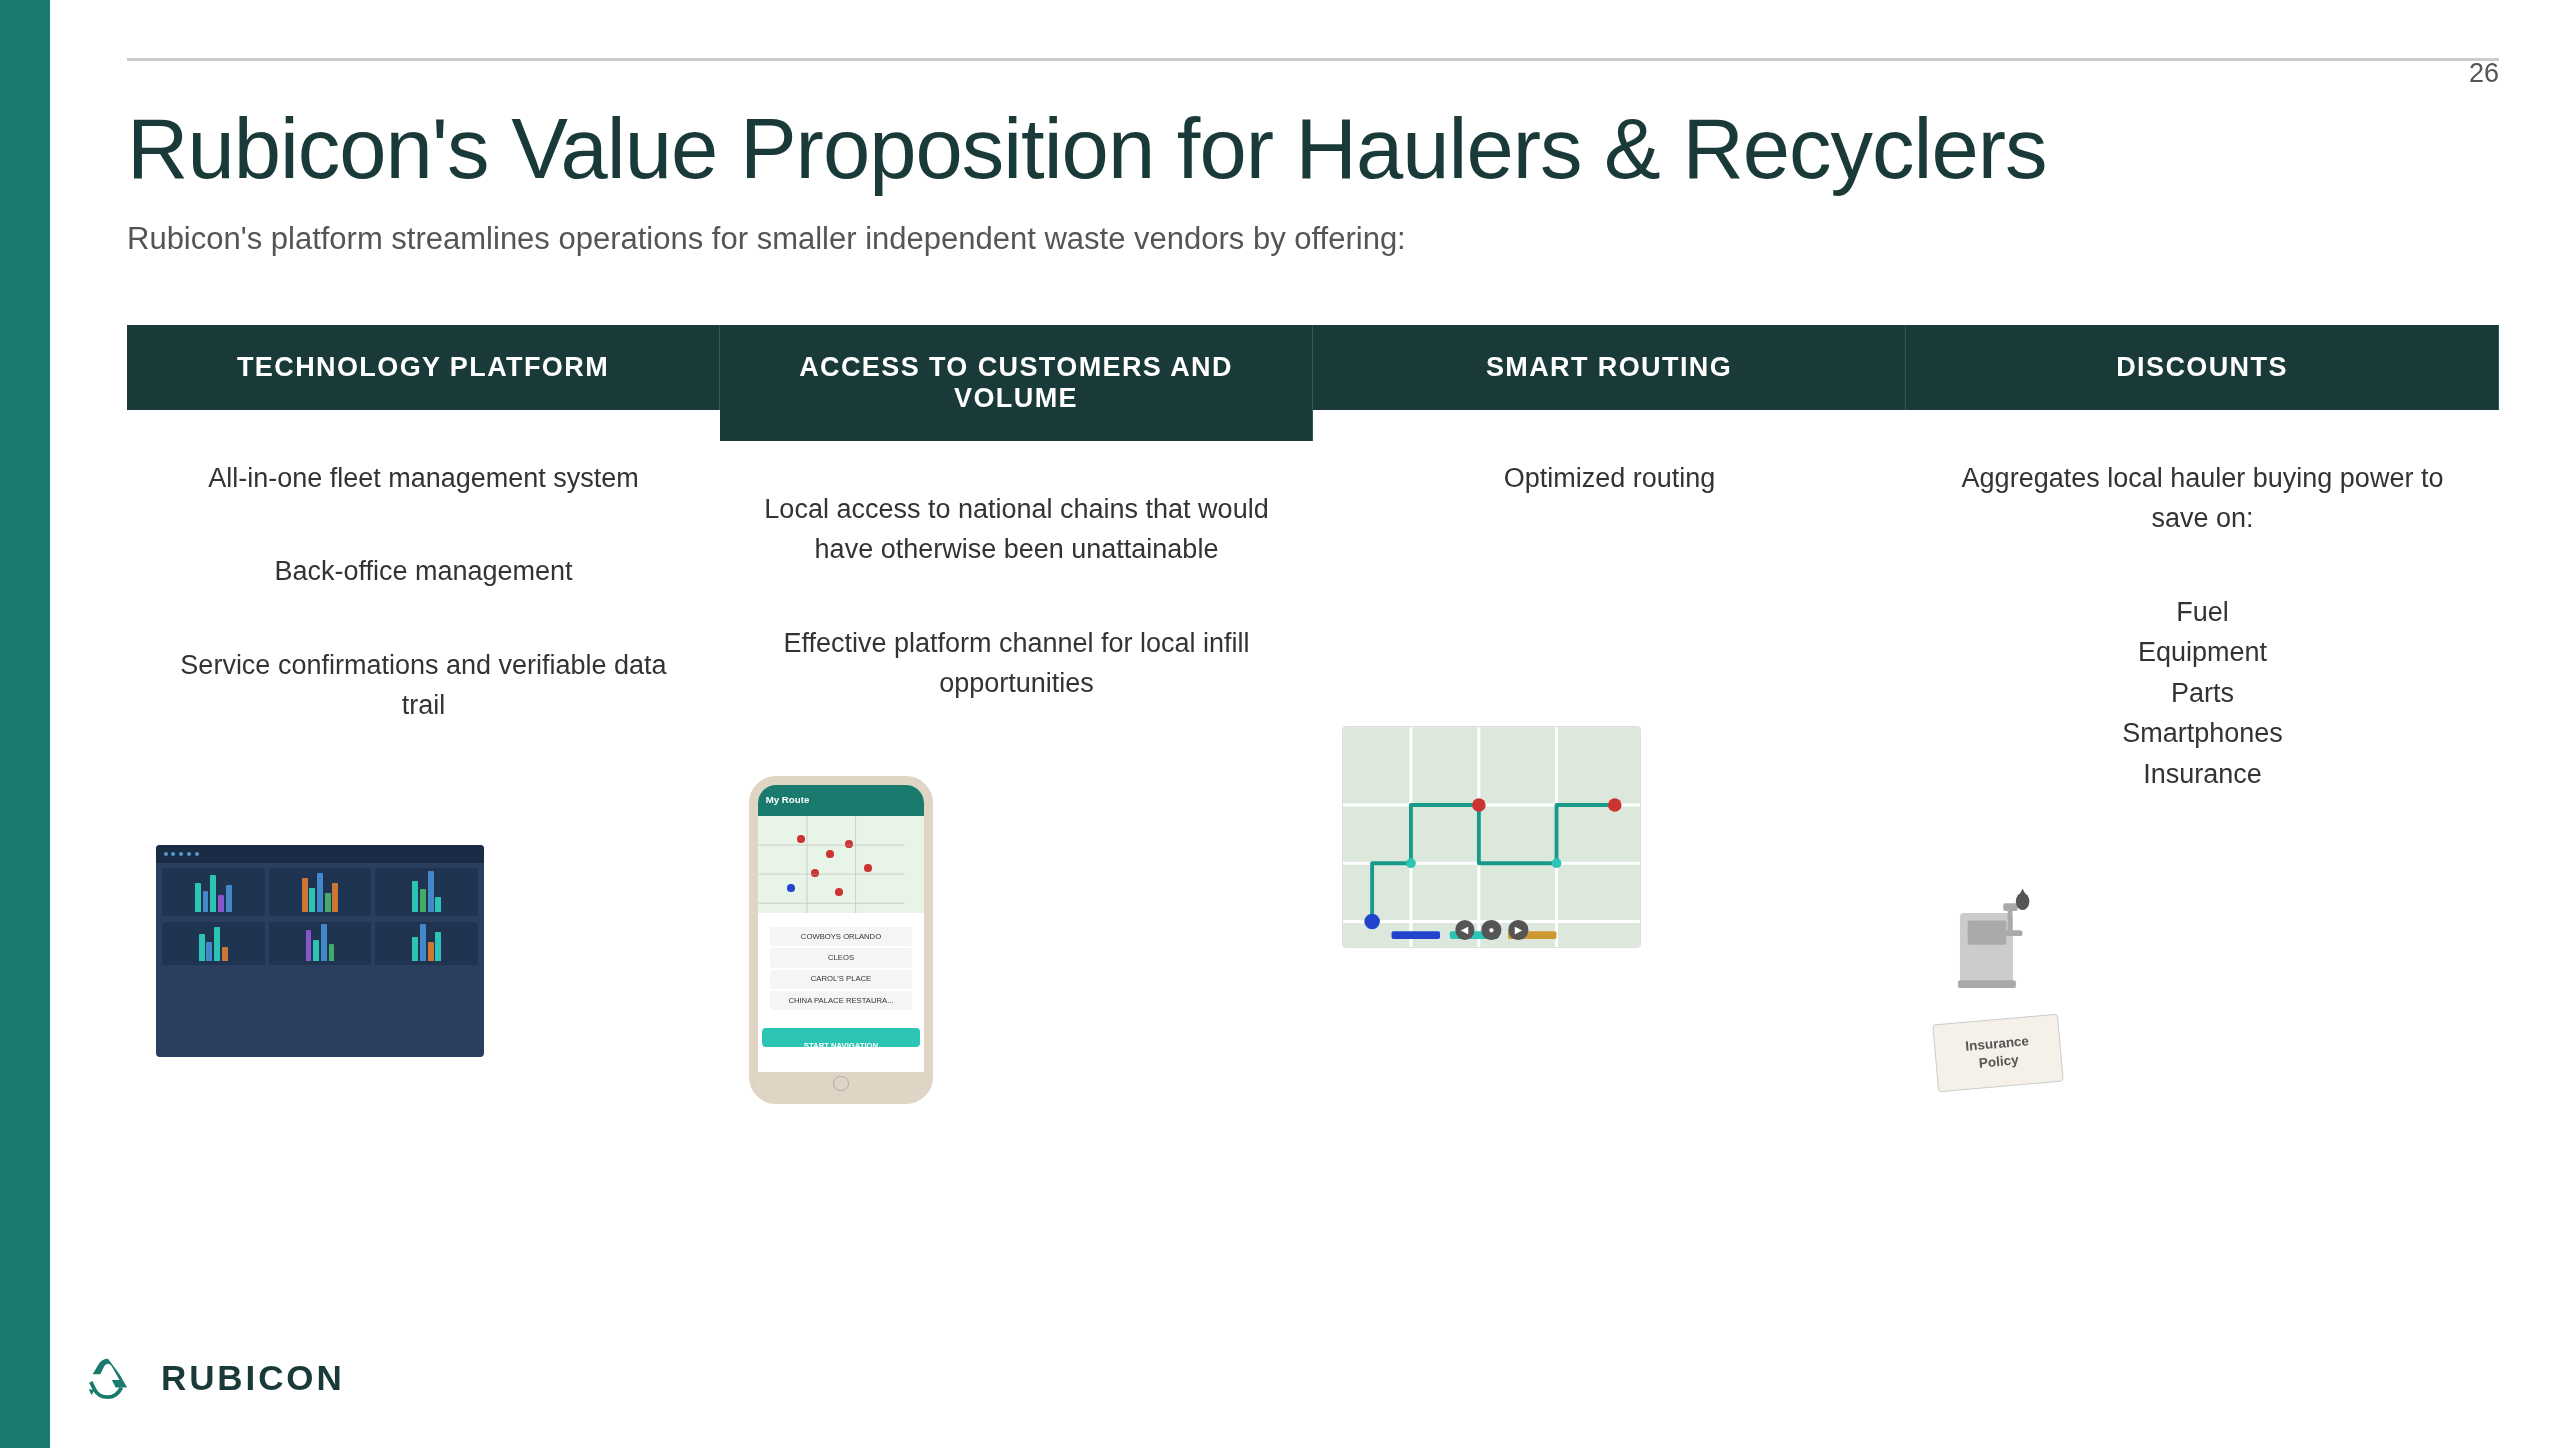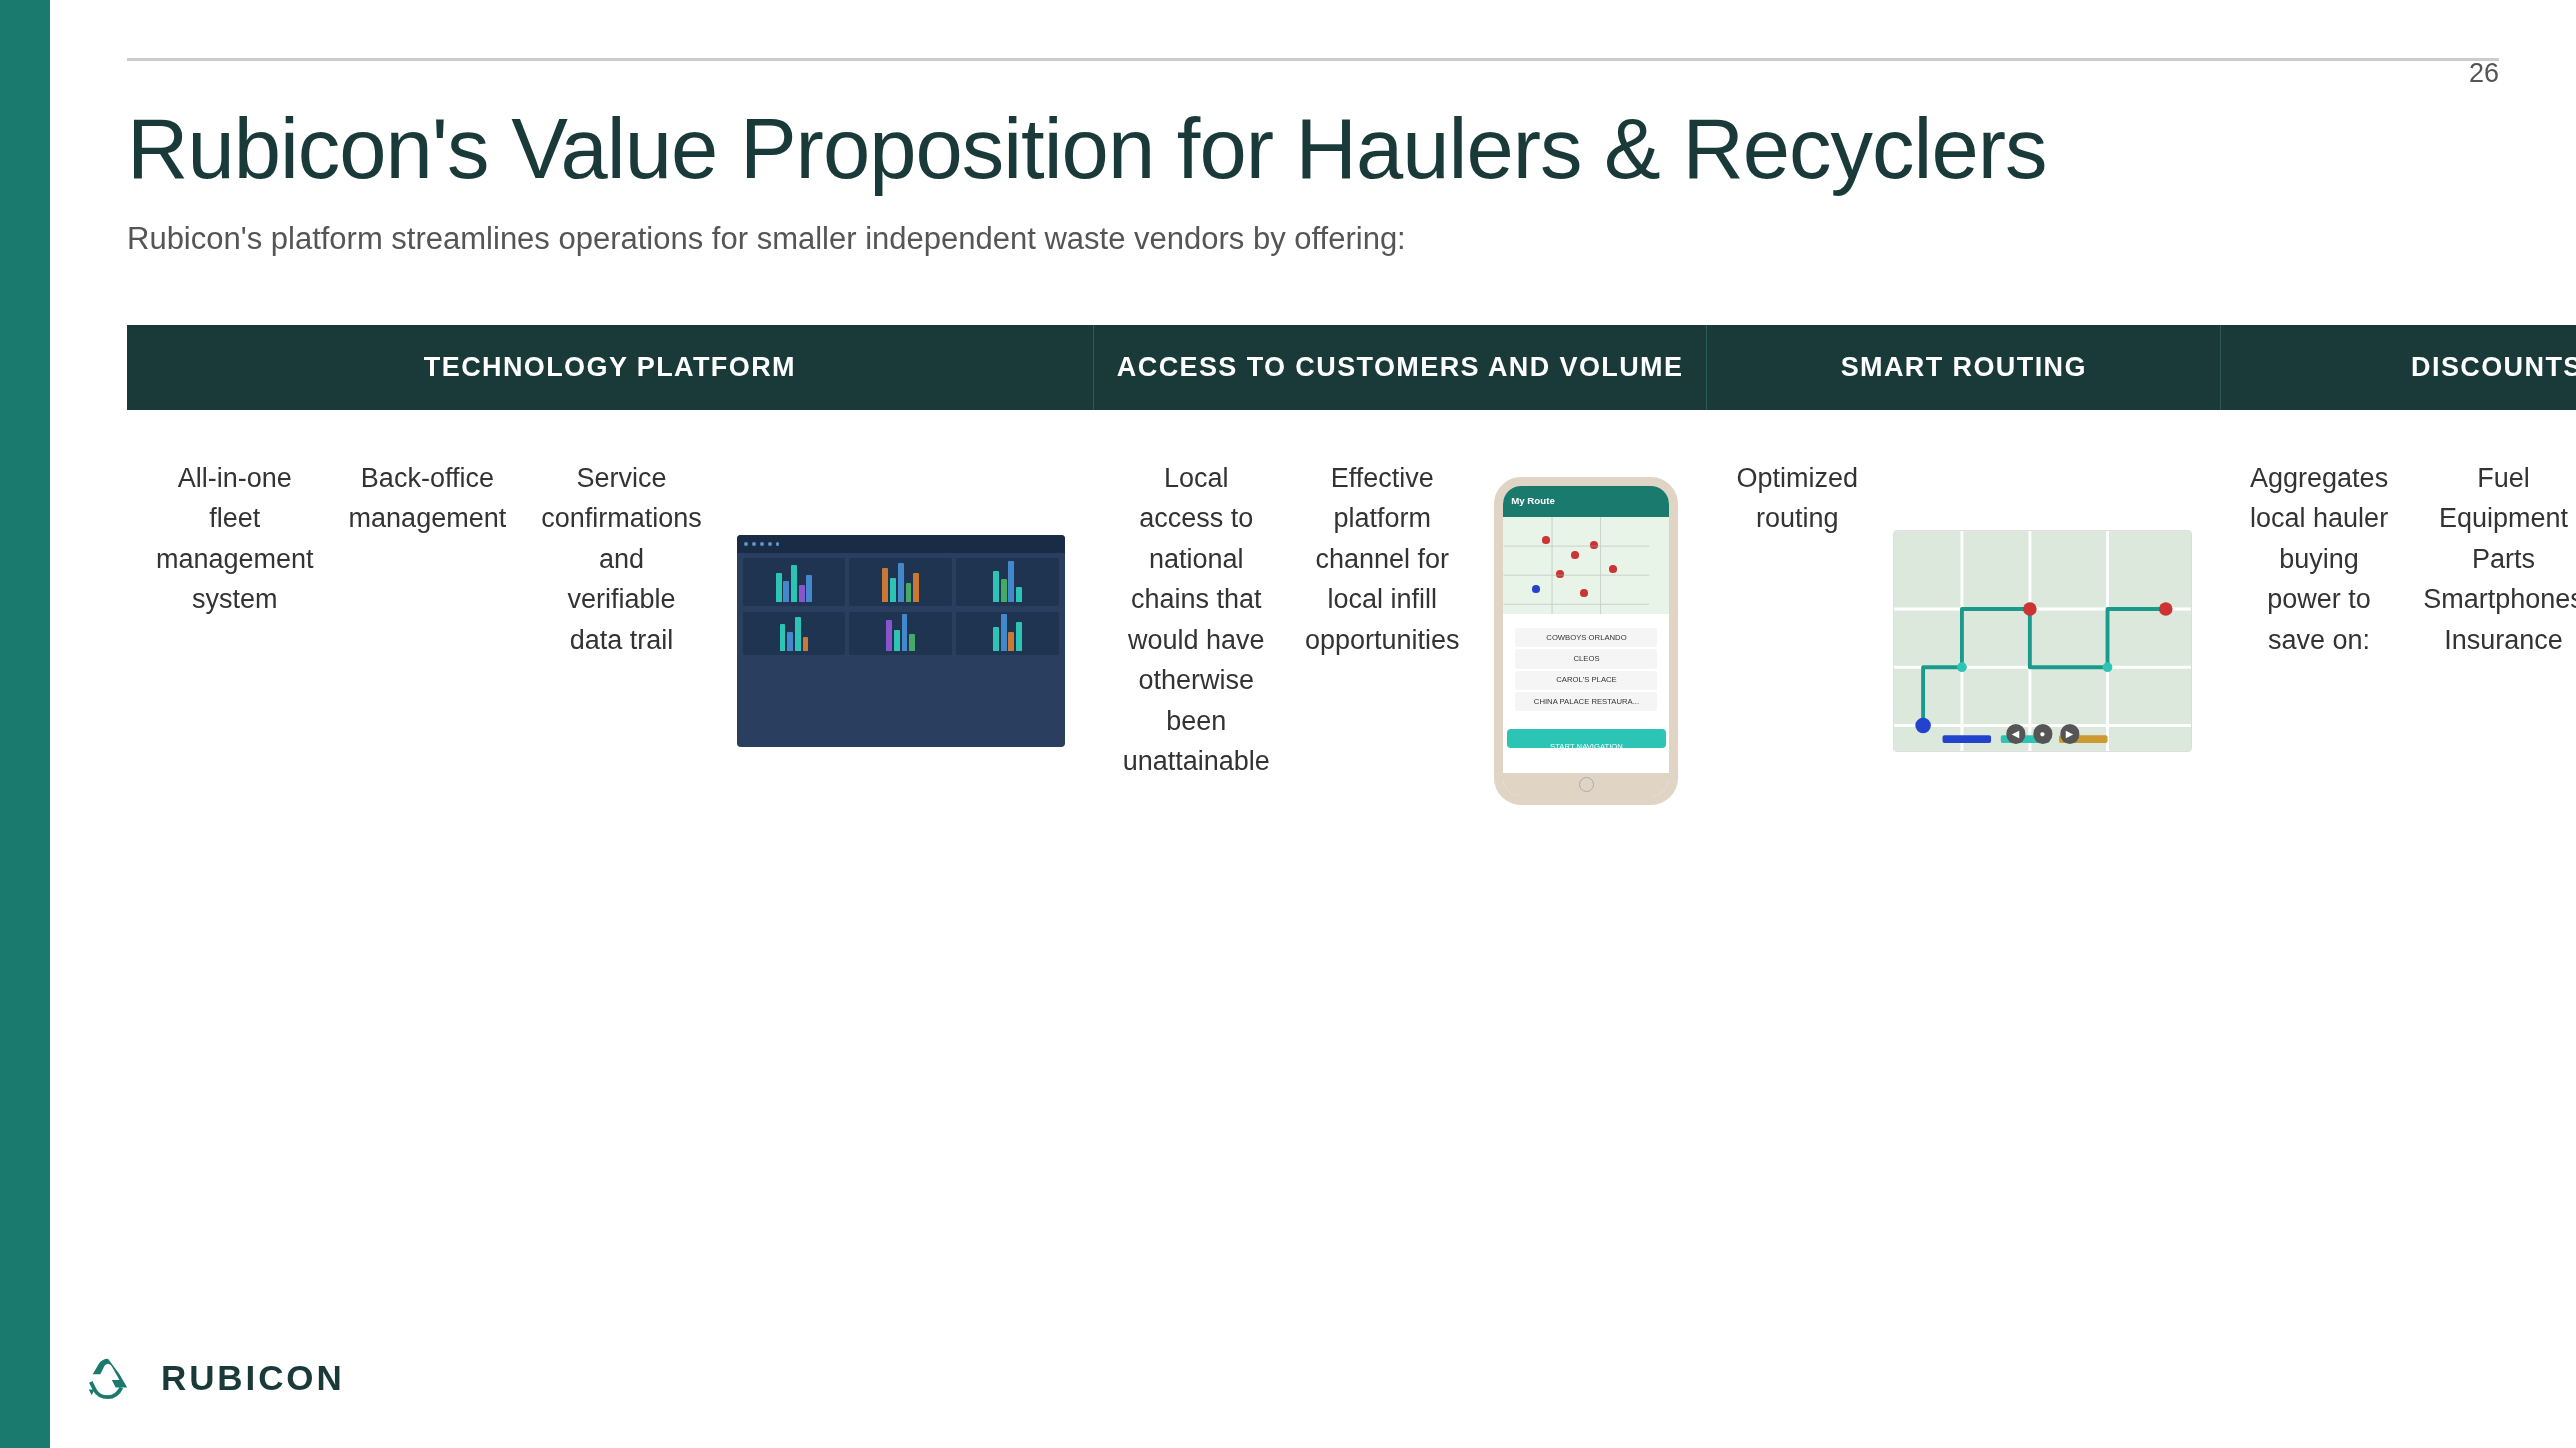--- a/index.html
+++ b/index.html
@@ -88,22 +88,22 @@
     }
 
     .column-body {
       padding: 48px 29px 29px 29px;
       text-align: center;
       font-size: 27px;
       color: #333;
       line-height: 1.5;
       flex: 1;
       display: flex;
-      flex-direction: row;
-      gap: 35px;
+      flex-direction: column;
+      gap: 53px;
     }
 
     .column-body p {
       font-size: 27px;
       color: #333;
       line-height: 1.5;
     }
 
     .image-section {
       margin-top: 19.3px;
@@ -255,21 +255,21 @@
       border-radius: 3.9px;
       height: 19.3px;
       display: flex;
       align-items: center;
       justify-content: center;
     }
 
     .phone-nav-btn span {
       color: white;
       font-size: 7.7px;
-      font-weight: normal;
+      font-weight: bold;
       margin-top: 16px;
     }
 
     .phone-home-btn {
       height: 23px;
       display: flex;
       align-items: center;
       justify-content: center;
       background: #e0d5c5;
     }

